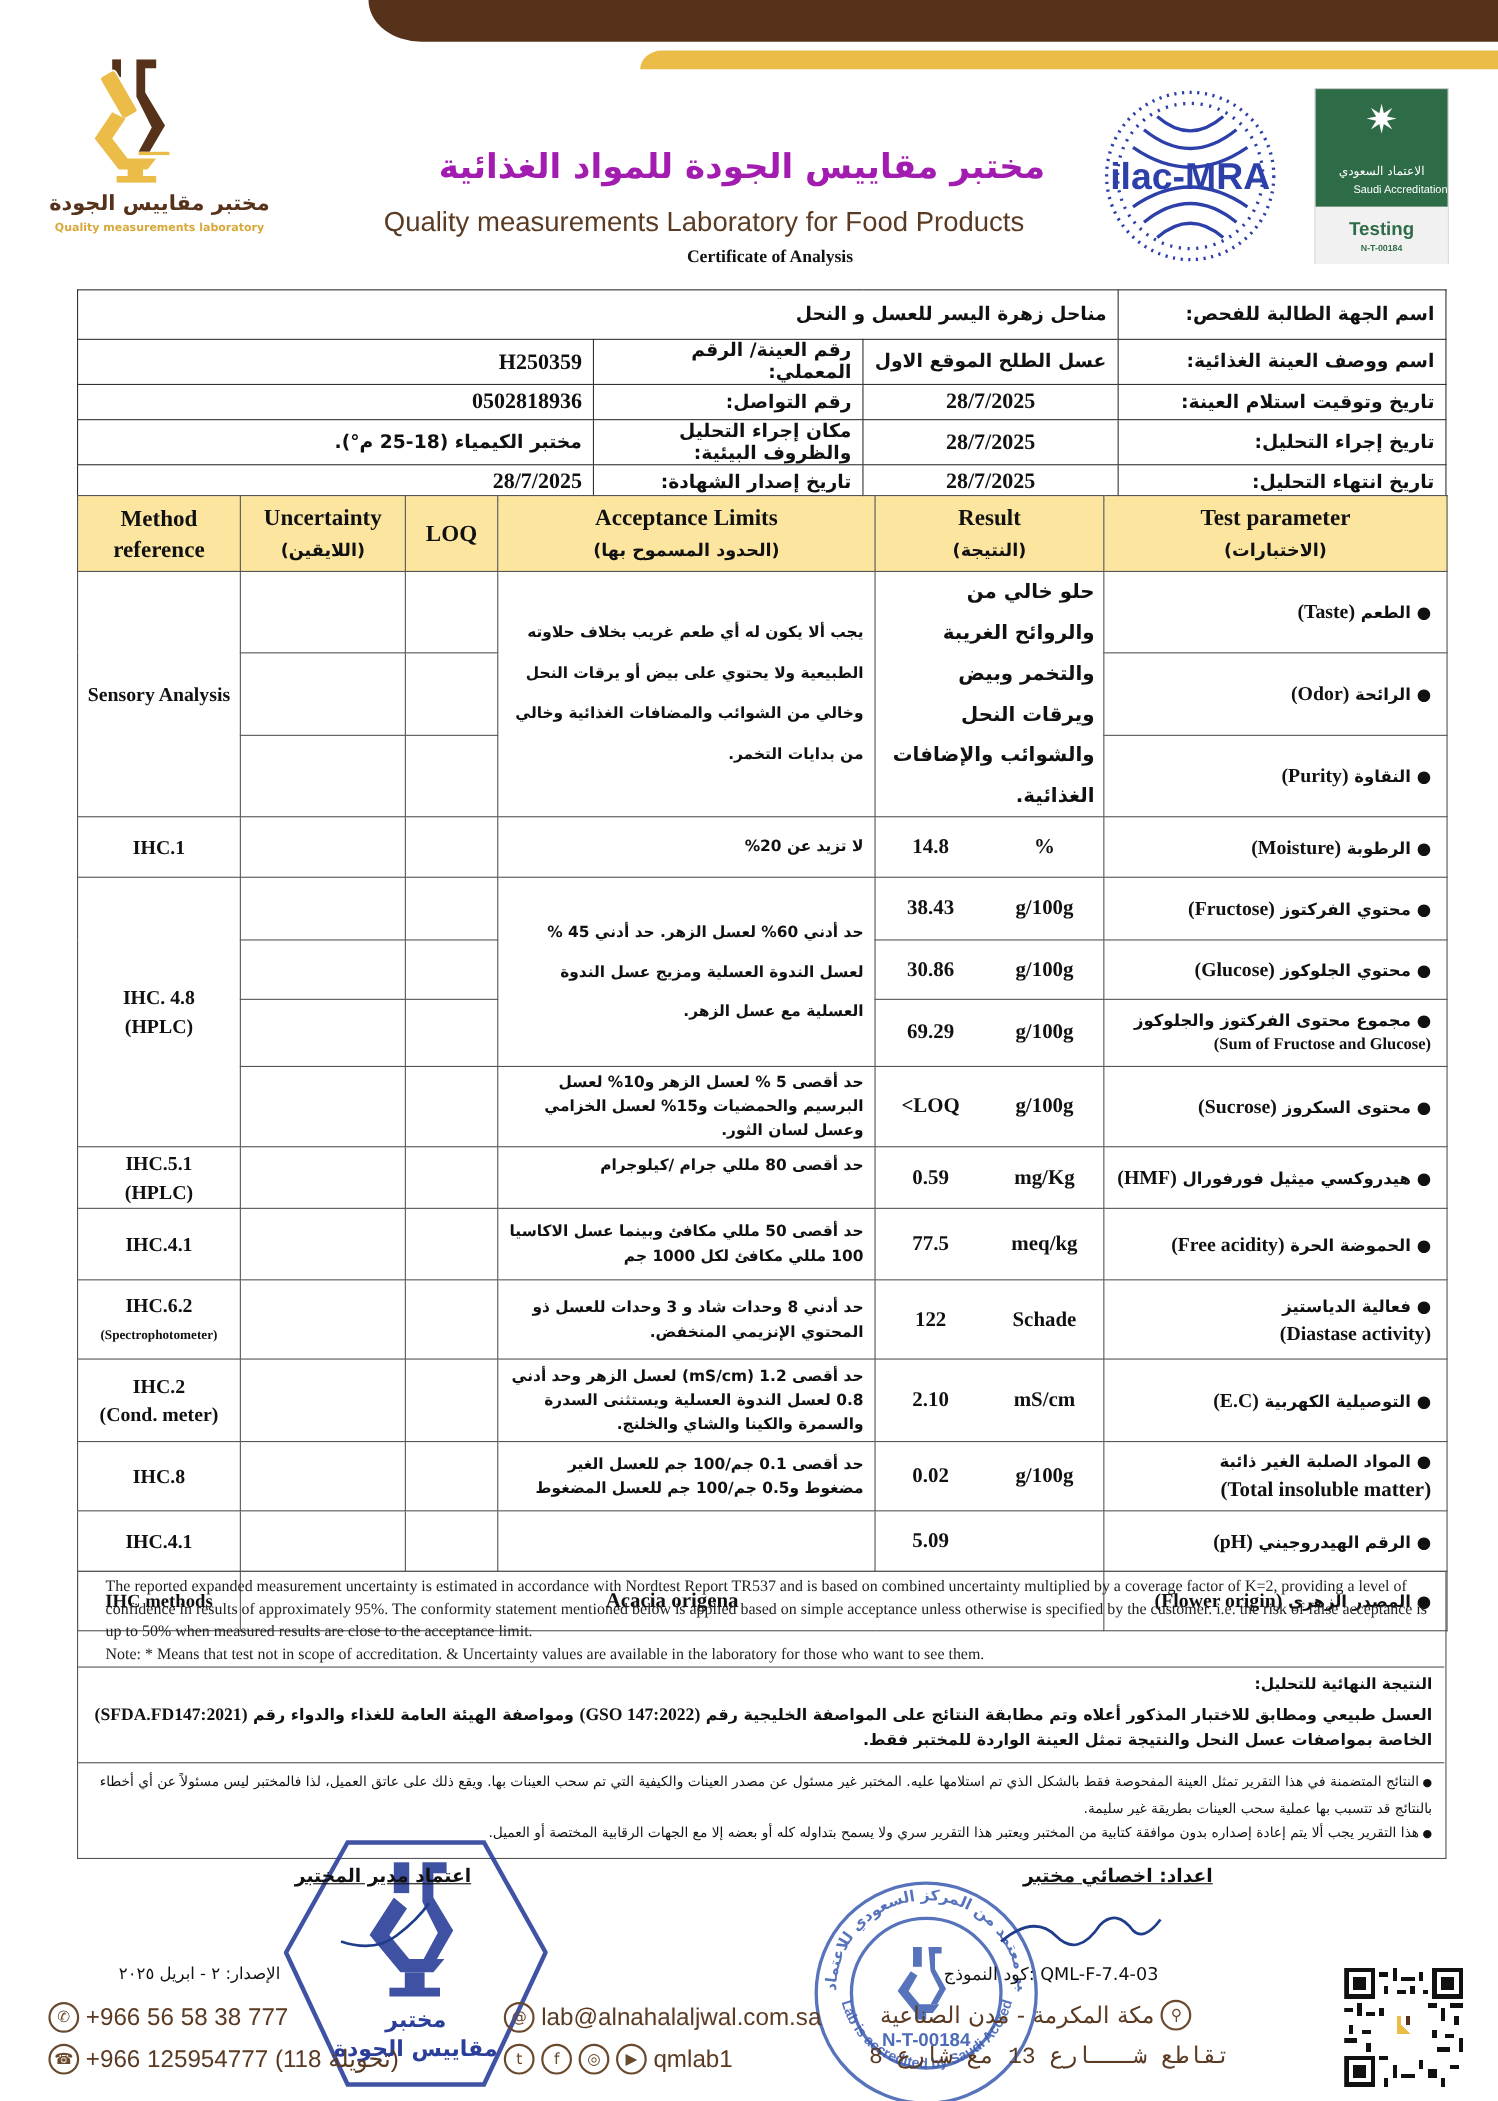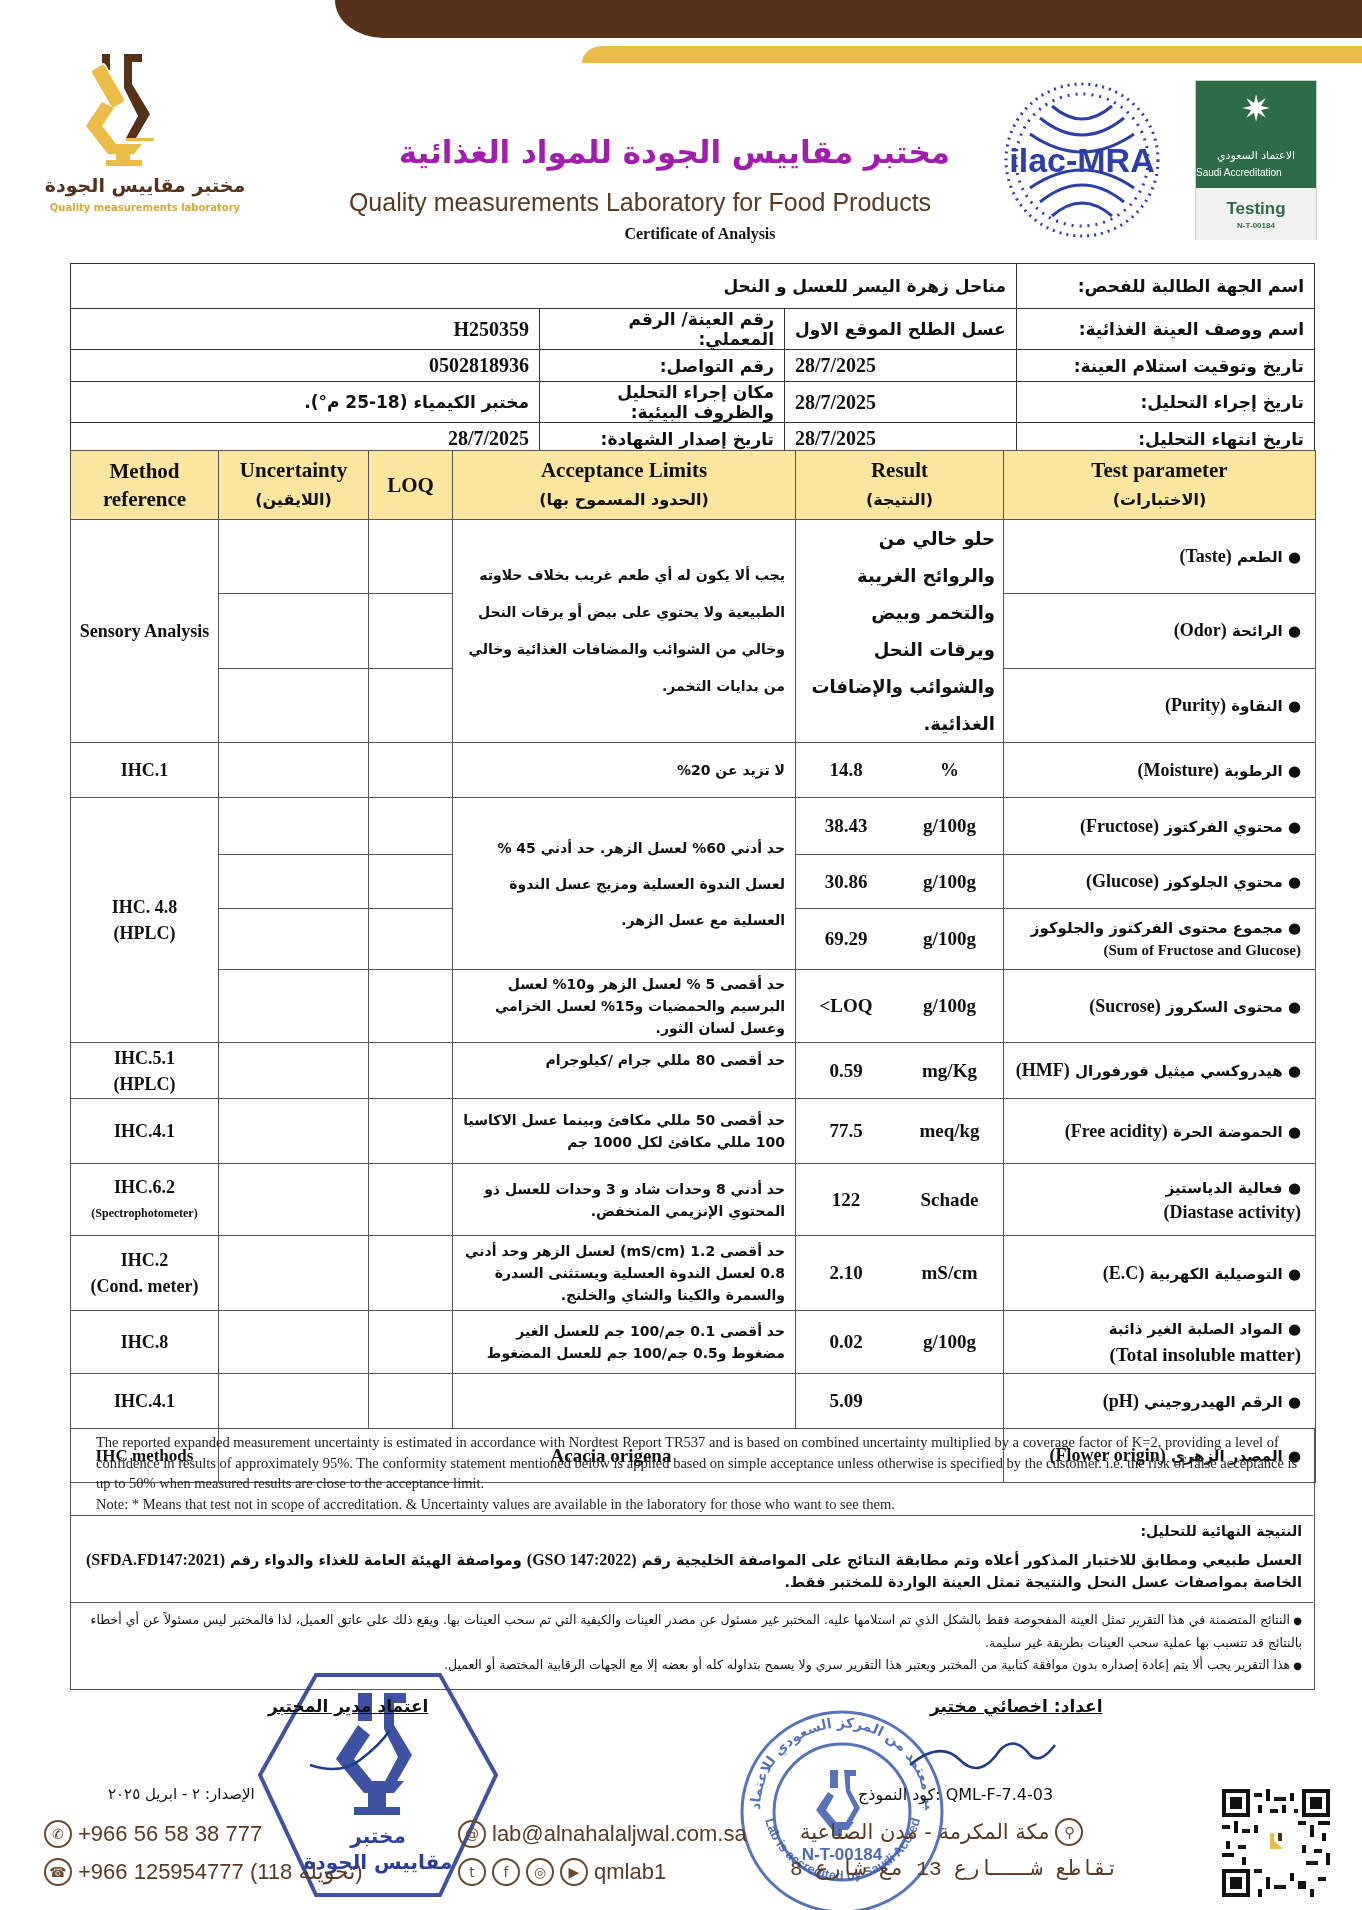--- a/index.html
+++ b/index.html
@@ -17,31 +17,31 @@
 
   .title-ar { position: absolute; left: 330px; top: 134px; width: 620px; text-align: right; font-family: "DejaVu Sans", sans-serif; font-size: 31px; font-weight: bold; color: #a21caf; direction: rtl; }
   .title-en { position: absolute; left: 330px; top: 188px; width: 620px; text-align: center; font-family: "Liberation Sans", sans-serif; font-size: 25px; color: #5a3a22; }
   .title-cert { position: absolute; left: 330px; top: 225px; width: 740px; text-align: center; font-size: 16px; font-weight: bold; color: #111; }
 
   .ilac { position: absolute; left: 1000px; top: 78px; width: 165px; height: 165px; }
   .saudi-acc { position: absolute; left: 1195px; top: 80px; width: 122px; height: 160px; border: 1px solid #ccc; }
   .saudi-acc .top { position: absolute; left: 0; top: 0; width: 120px; height: 107px; background: #2e6b47; }
   .saudi-acc .star { position: absolute; left: 0; top: 8px; width: 120px; text-align: center; color: #fff; font-size: 36px; line-height: 40px; }
   .saudi-acc .ar { position: absolute; left: 0; top: 68px; width: 120px; text-align: center; color: #fff; font-size: 11px; font-family: "DejaVu Sans", sans-serif; direction: rtl; }
-  .saudi-acc .en { position: absolute; left: 0; top: 86px; width: 120px; text-align: left; color: #fff; font-size: 10px; font-family: "Liberation Sans", sans-serif; }
+  .saudi-acc .en { position: absolute; left: 0; top: 86px; width: 120px; text-align: right; color: #fff; font-size: 10px; font-family: "Liberation Sans", sans-serif; }
   .saudi-acc .bot { position: absolute; left: 0; top: 107px; width: 120px; height: 52px; background: #f1f1f1; }
   .saudi-acc .testing { position: absolute; left: 0; top: 118px; width: 120px; text-align: center; color: #2e6b47; font-size: 17px; font-weight: bold; font-family: "Liberation Sans", sans-serif; }
   .saudi-acc .code { position: absolute; left: 0; top: 140px; width: 120px; text-align: center; color: #2e6b47; font-size: 8px; font-weight: bold; font-family: "Liberation Sans", sans-serif; }
 
   
   .info { position: absolute; left: 70px; top: 263px; width: 1245px; border-collapse: collapse; direction: rtl; font-family: "DejaVu Sans", sans-serif; font-weight: bold; font-size: 17px; }
   .info td { border: 1.5px solid #333; padding: 0 10px; height: 32px; vertical-align: middle; }
   .info tr.first td { height: 45px; margin-left: 44px; }
   .info td.lbl { width: 298px; text-align: right; }
-  .info td.val { width: 232px; text-align: left; }
+  .info td.val { width: 232px; text-align: center; }
   .info td.lbl2 { width: 245px; text-align: right; }
   .info td.val2 { text-align: right; }
   .info .num { font-family: "Liberation Serif", serif; font-size: 20px; }
 
   
   .main { position: absolute; left: 70px; top: 450px; width: 1245px; border-collapse: collapse; table-layout: fixed; font-size: 18px; }
   .main td, .main th { border: 1.5px solid #555; vertical-align: middle; }
   .main th { background: #fbe59f; font-weight: bold; font-size: 21px; line-height: 28px; text-align: center; height: 69px; }
   .main th .ar { font-family: "DejaVu Sans", sans-serif; font-size: 16px; }
   .main td { font-weight: bold; text-align: center; }

